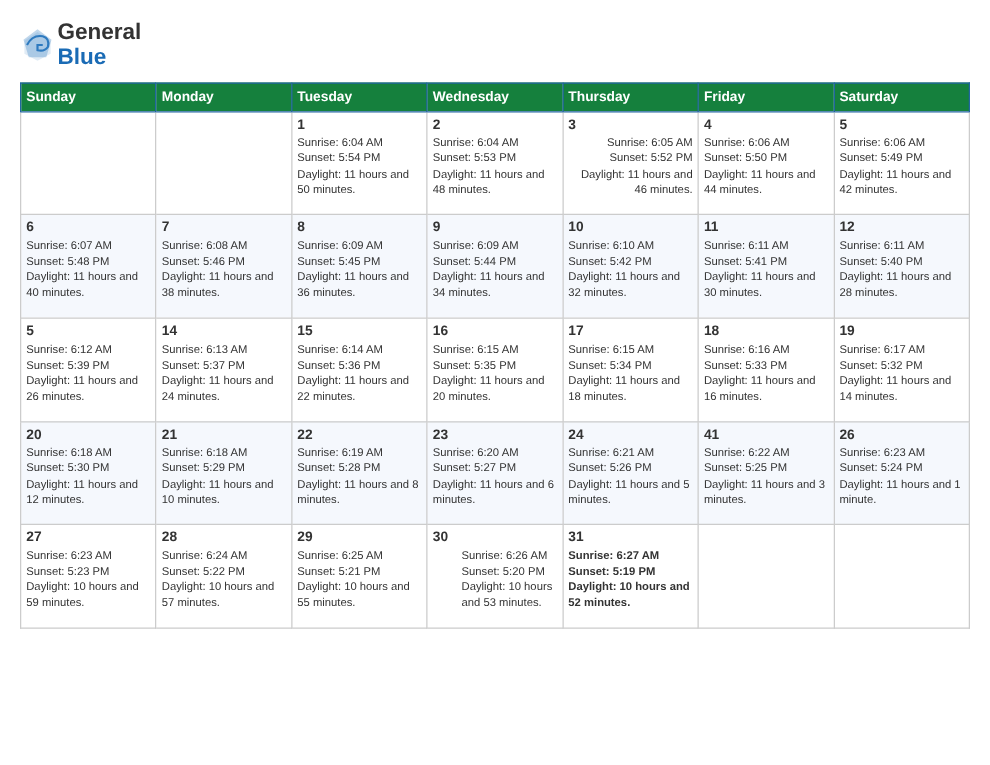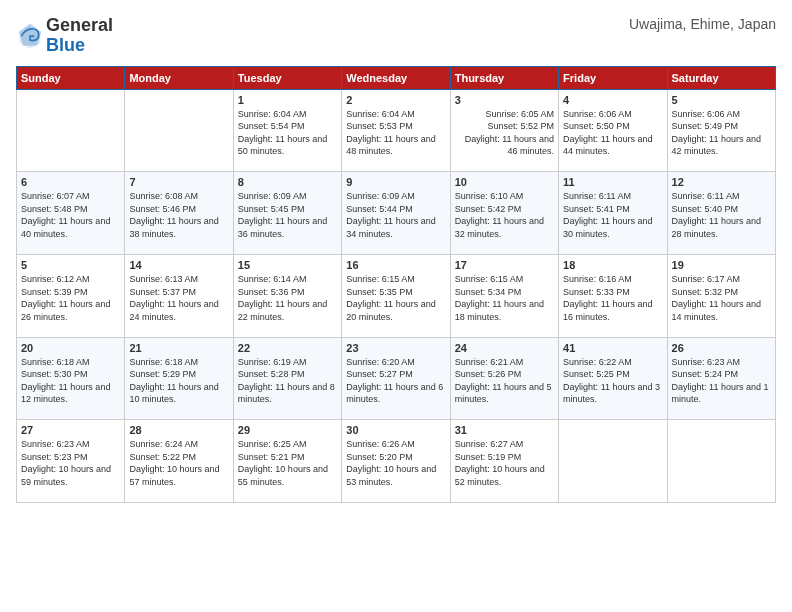--- a/index.html
+++ b/index.html
@@ -53,21 +53,21 @@
       color: #555;
     }
     .calendar {
       flex: 1;
       border: 1px solid #ccc;
       border-collapse: collapse;
       width: 100%;
       table-layout: fixed;
     }
     .calendar th {
-      background: #b91c1c;
+      background: #15803d;
       color: #fff;
       font-size: 11px;
       font-weight: bold;
       padding: 5px 4px;
       text-align: left;
       border: 1px solid #2266a0;
       margin-left: 44px;
     }
     .calendar td {
       vertical-align: top;
@@ -106,21 +106,20 @@
         <polygon points="20,5 35,15 35,30 20,38 5,30 5,15" fill="#2e7abf" opacity="0.15"></polygon>
         <polygon points="20,2 36,14 30,34 10,34 4,14" fill="#2e7abf" opacity="0.3"></polygon>
         <path d="M8 20 Q14 8 26 10 Q34 12 32 22 Q28 28 20 26 L20 20 L26 20" fill="none" stroke="#2e7abf" stroke-width="2.5"></path>
       </svg>
       <div class="logo-text">
         <span class="logo-general">General</span>
         <span class="logo-blue">Blue</span>
       </div>
     </div>
     <div class="title-block">
-      <div class="location">Uwajima, Ehime, Japan</div>
     </div>
   </div>
 
   <table class="calendar">
     <thead>
       <tr>
       <th>Sunday</th>
           <th>Monday</th>
           <th>Tuesday</th>
           <th>Wednesday</th>
@@ -310,27 +309,27 @@
 Daylight: 10 hours and 57 minutes.</div>
           </td>
           <td>
             <span class="day-num">29</span>
             <div class="day-info" style="white-space: pre-line;">Sunrise: 6:25 AM
 Sunset: 5:21 PM
 Daylight: 10 hours and 55 minutes.</div>
           </td>
           <td>
             <span class="day-num">30</span>
-            <div class="day-info" style="white-space: pre-line;">Sunrise: 6:26 AM
+            <div class="day-info" style="white-space: pre-line; margin-left: 23px;">Sunrise: 6:26 AM
 Sunset: 5:20 PM
 Daylight: 10 hours and 53 minutes.</div>
           </td>
           <td>
             <span class="day-num">31</span>
-            <div class="day-info" style="white-space: pre-line;">Sunrise: 6:27 AM
+            <div class="day-info" style="white-space: pre-line; font-weight: bold;">Sunrise: 6:27 AM
 Sunset: 5:19 PM
 Daylight: 10 hours and 52 minutes.</div>
           </td>
           <td class="empty-cell"></td>
           <td class="empty-cell"></td>
         </tr>
       </tbody>
   </table>
 </div>
 

